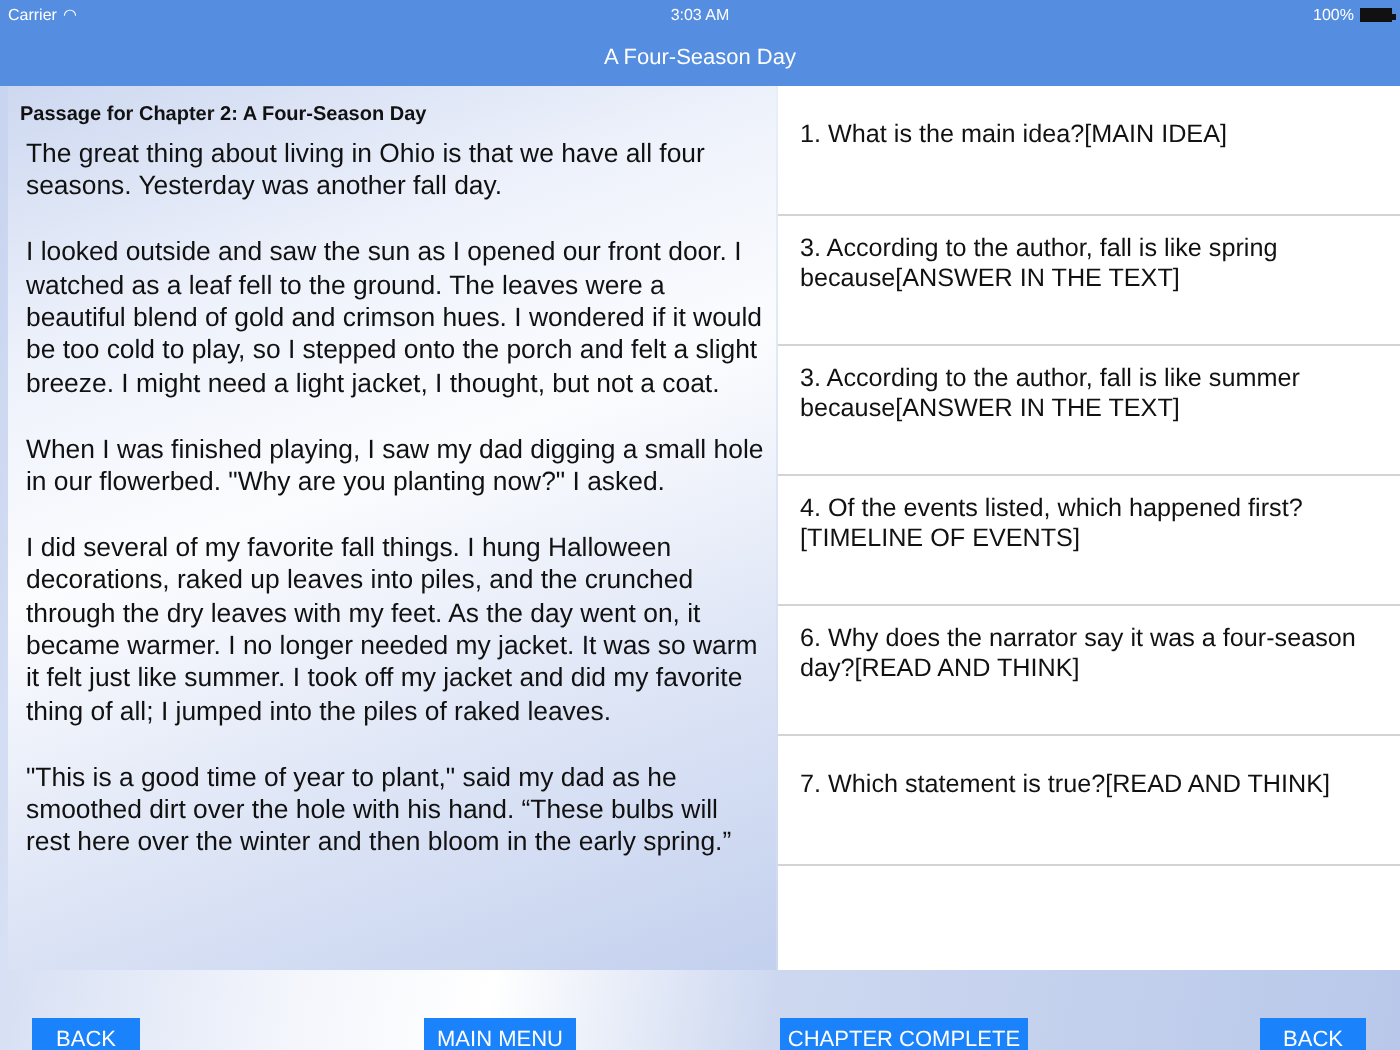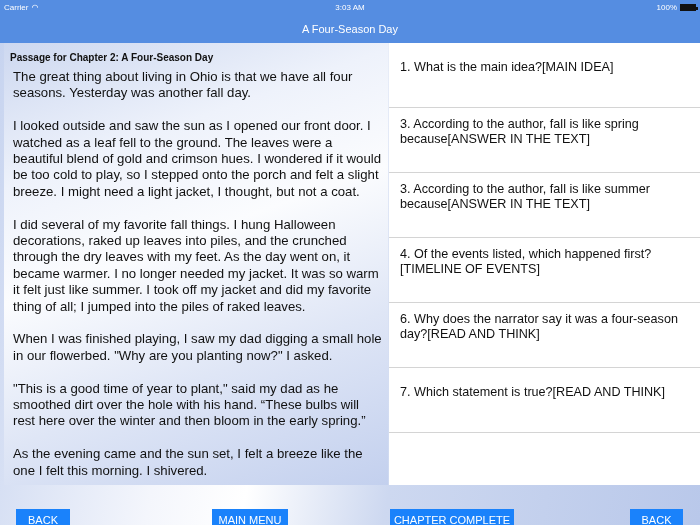--- a/index.html
+++ b/index.html
@@ -79,24 +79,23 @@
 
 <div class="navbar">
   <span>A Four-Season Day</span>
 </div>
 
 <div class="passage">
   <div class="passage-title">Passage for Chapter 2: A Four-Season Day</div>
   <div class="passage-body">
     <p>The great thing about living in Ohio is that we have all four seasons.  Yesterday was another fall day.</p>
     <p>I looked outside and saw the sun as I opened our front door.  I watched as a leaf fell to the ground.  The leaves were a beautiful blend of gold and crimson hues.  I wondered if it would be too cold to play, so I stepped onto the porch and felt a slight breeze.  I might need a light jacket, I thought, but not a coat.</p>
+    <p>When I was finished playing, I saw my dad digging a small hole in our flowerbed.  "Why are you planting now?" I asked.</p>
     <p>I did several of my favorite fall things.  I hung Halloween decorations, raked up leaves into piles, and the crunched through the dry leaves with my feet.  As the day went on, it became warmer.  I no longer needed my jacket.  It was so warm it felt just like summer.  I took off my jacket and did my favorite thing of all; I jumped into the piles of raked leaves.</p>
-    <p>When I was finished playing, I saw my dad digging a small hole in our flowerbed.  "Why are you planting now?" I asked.</p>
     <p>"This is a good time of year to plant," said my dad as he smoothed dirt over the hole with his hand.  “These bulbs will rest here over the winter and then bloom in the early spring.”</p>
-    <p>As the evening came and the sun set, I felt a breeze like the one I felt this morning. I shivered.</p>
   </div>
 </div>
 
 <div class="questions">
   <div class="q-item">
       <span>1. What is the main idea?[MAIN IDEA]</span>
     </div>
   <div class="q-item">
       <span>3. According to the author, fall is like spring because[ANSWER IN THE TEXT]</span>
     </div>

